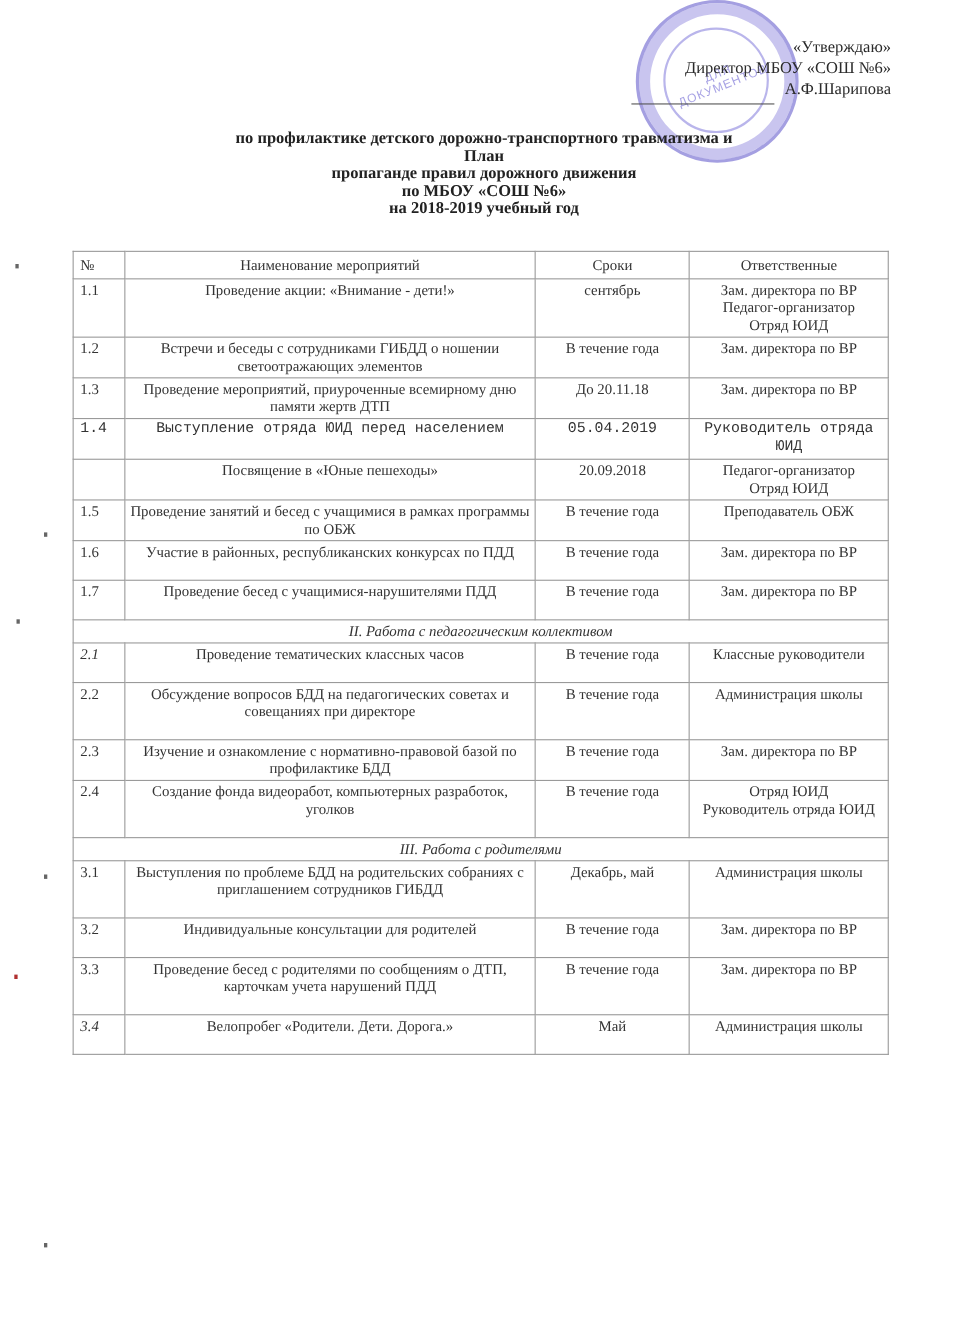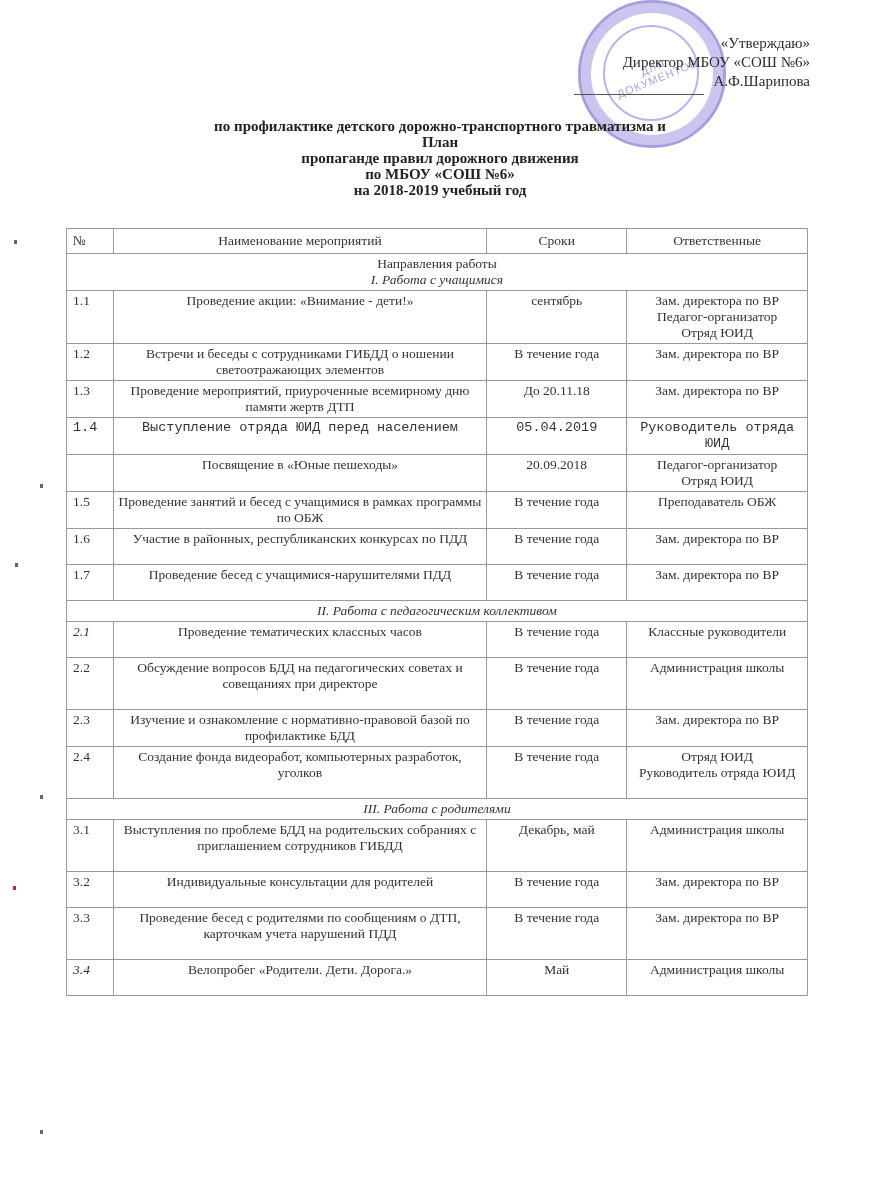--- a/index.html
+++ b/index.html
@@ -77,23 +77,20 @@
 <table class="plan">
   <thead>
     <tr>
       <th class="c-num">№</th>
       <th class="c-name">Наименование мероприятий</th>
       <th class="c-term">Сроки</th>
       <th class="c-resp">Ответственные</th>
     </tr>
   </thead>
   <tbody id="plan-body">
-      <tr class="section">
-        <td colspan="4"><span class="plain">Направления работы</span><span>I. Работа с учащимися</span></td>
-      </tr>
       <tr style="height: 52px;">
         <td class="c-num" style="white-space: normal;">1.1</td>
         <td class="c-name" style="white-space: normal;">Проведение акции: «Внимание - дети!»</td>
         <td class="c-term" style="white-space: normal;">сентябрь</td>
         <td class="c-resp" style="white-space: pre-line;">Зам. директора по ВР
 Педагог-организатор
 Отряд ЮИД</td>
       </tr>
       <tr style="height: 36px;">
         <td class="c-num" style="white-space: normal;">1.2</td>

